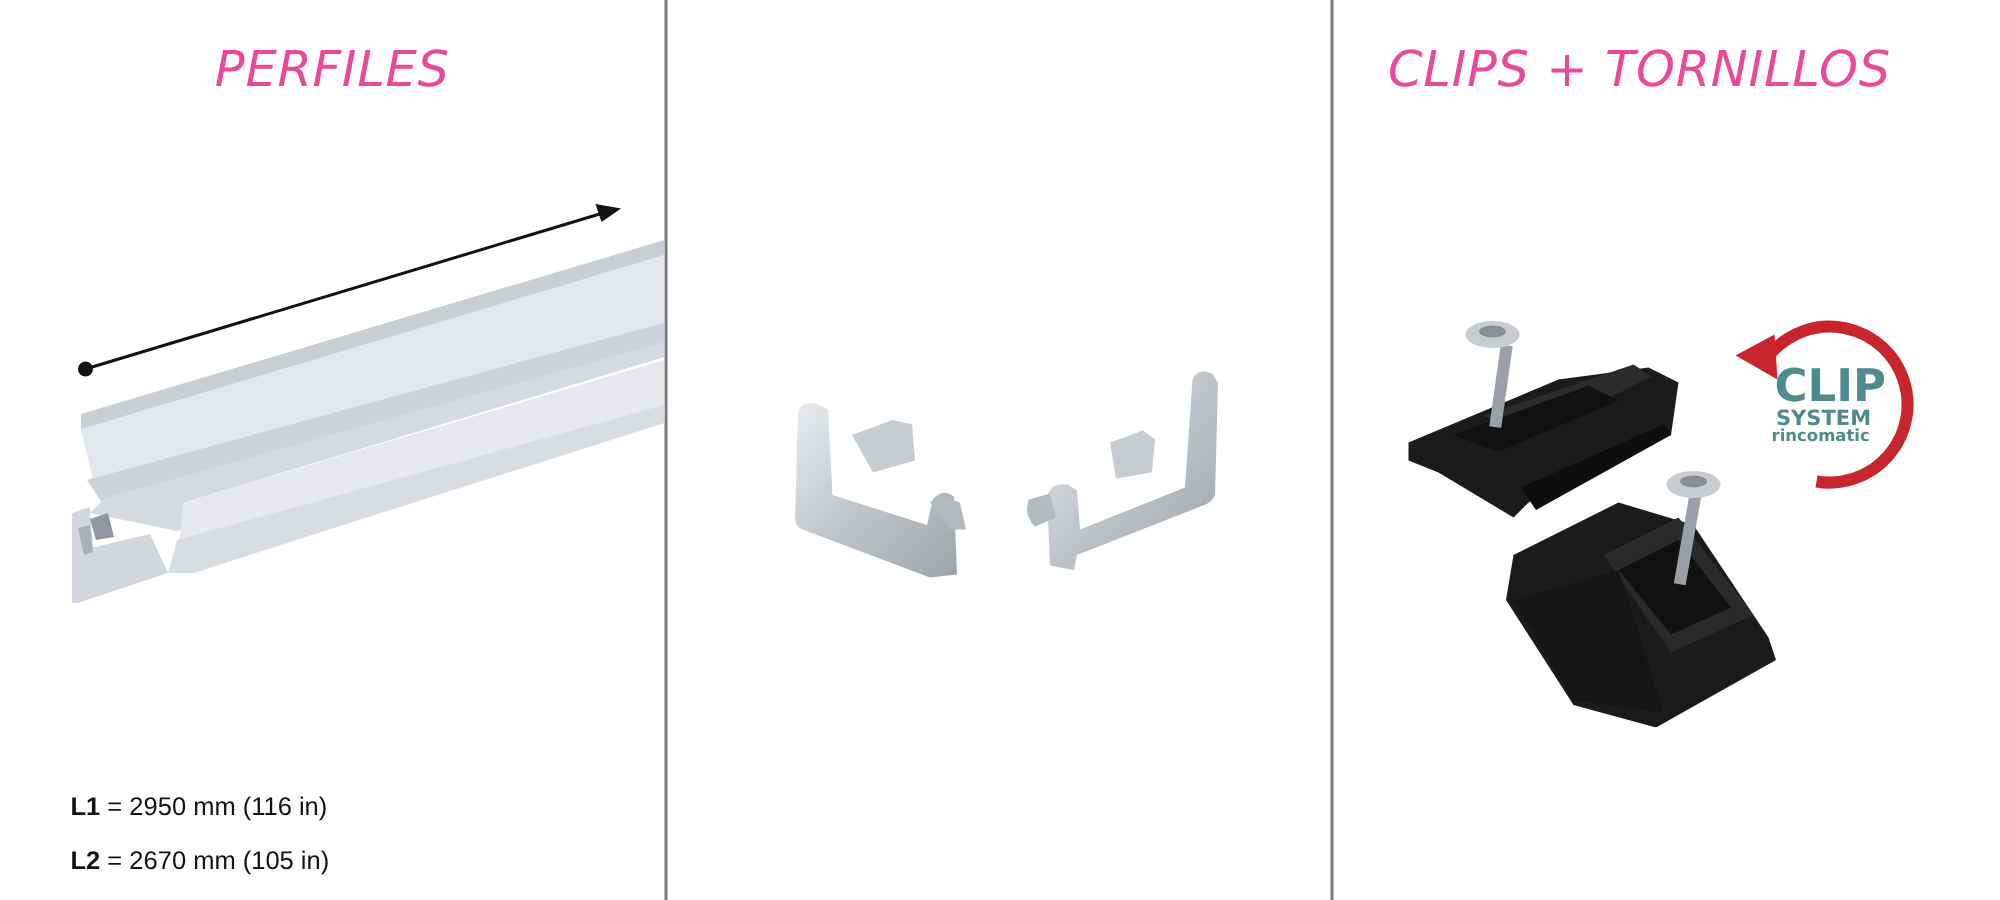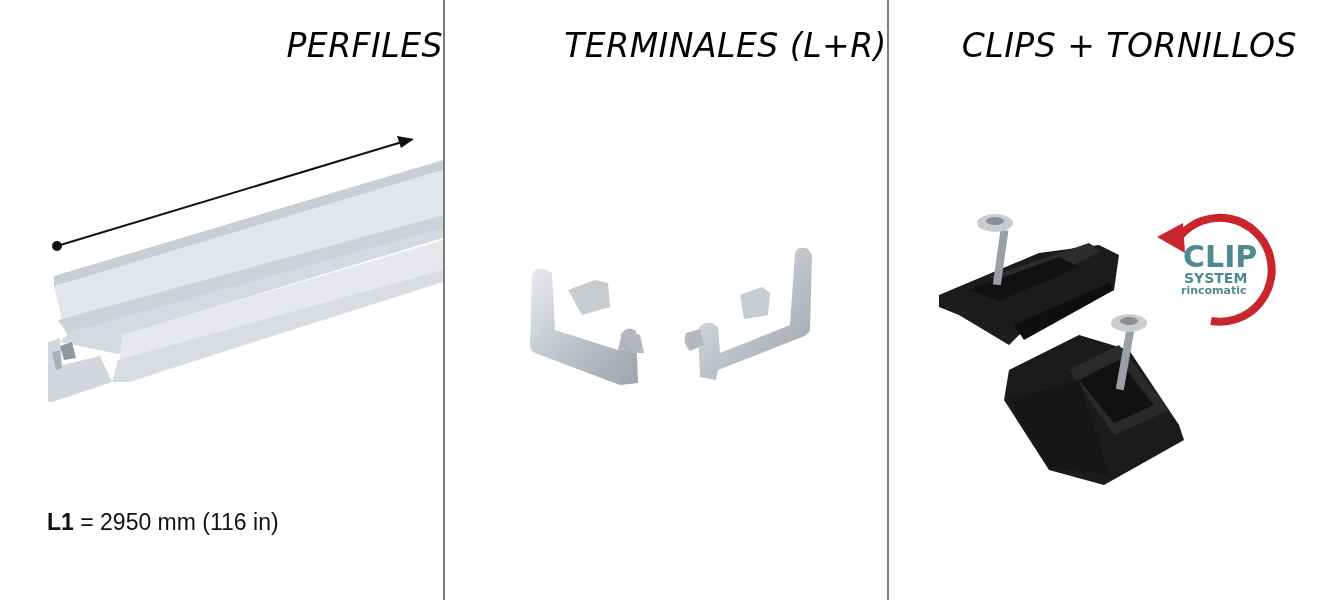--- a/index.html
+++ b/index.html
@@ -5,24 +5,24 @@
     html, body { margin: 0; padding: 0; background: #ffffff; }
     body { width: 1333px; height: 600px; position: relative; overflow: hidden;
            font-family: "DejaVu Sans", "Liberation Sans", sans-serif; color: #111; }
     .panel { position: absolute; top: 0; height: 600px; }
     .p1 { left: 0; width: 443px; }
     .p2 { left: 445px; width: 442px; }
     .p3 { left: 889px; width: 408px; }
     .divider { position: absolute; top: 0; width: 2px; height: 600px; background: #7a7a7a; }
     .d1 { left: 443px; }
     .d2 { left: 887px; }
-    .title { position: absolute; top: 26px; left: 0; right: 0; text-align: right;
+    .title { position: absolute; top: 26px; left: 0; right: 0; text-align: center;
              font-style: italic; font-weight: 300; font-size: 33px; letter-spacing: 0.5px;
-             color: #000000; font-family: "DejaVu Sans", sans-serif; }
-    .specs { position: absolute; left: 47px; top: 504px; font-size: 23px; line-height: 36px;
+             color: #ec4899; font-family: "DejaVu Sans", sans-serif; }
+    .specs { position: absolute; left: 47px; top: 520px; font-size: 17px; line-height: 36px;
              font-family: "Liberation Sans", sans-serif; color: #111; }
     .specs b { font-weight: 700; }
     .img { position: absolute; }
     .logo-text { font-family: "DejaVu Sans", sans-serif; fill: #4f8a8f; font-weight: 700; }
   </style>
 </head>
 <body>
 
 <div class="divider d1"></div>
 <div class="divider d2"></div>
@@ -52,25 +52,28 @@
     <polygon points="48,222 60,218 62,245 100,236 112,262 52,282 48,282" fill="#d3d7dd"></polygon>
     <polygon points="52,232 60,230 62,248 56,250" fill="#a9b0b9"></polygon>
     <polygon points="60,226 72,222 76,238 64,240" fill="#8f97a1"></polygon>
   </svg>
 
   <div class="specs">
     <div>
       <b>L1</b>
       <span>= 2950 mm (116 in)</span>
     </div>
+    <div>
+      <b>L2</b>
+      <span>= 2670 mm (105 in)</span>
+    </div>
   </div>
 </section>
 
 <section class="panel p2">
-  <div class="title">TERMINALES (L+R)</div>
 
   <svg class="img" style="left:55px;top:235px" width="330" height="155" viewBox="0 0 330 155">
     <defs>
       <linearGradient id="metal" x1="0" y1="0" x2="1" y2="1">
         <stop offset="0" stop-color="#e9ebee"></stop>
         <stop offset="0.5" stop-color="#bfc4ca"></stop>
         <stop offset="1" stop-color="#9ea4ab"></stop>
       </linearGradient>
     </defs>
 

